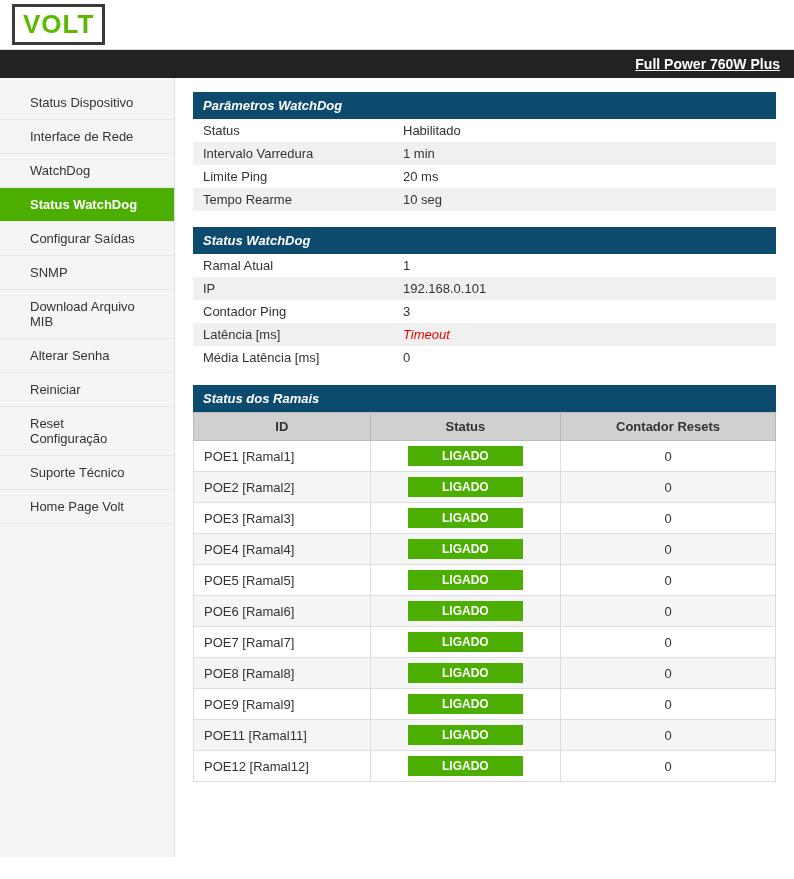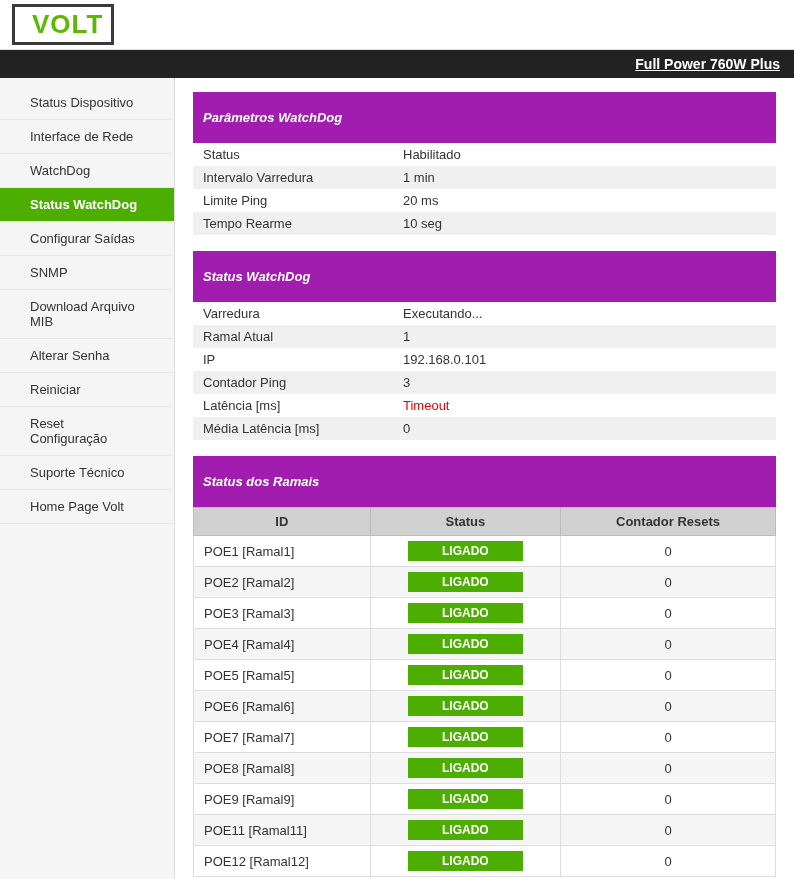--- a/index.html
+++ b/index.html
@@ -15,21 +15,21 @@
       align-items: center;
     }
     .logo-volt {
       font-size: 26px;
       font-weight: 900;
       color: #3a3a3a;
       letter-spacing: 1px;
       border: 3px solid #3a3a3a;
       padding: 2px 8px;
     }
-    .logo-volt span { color: #5cb800; margin-left: 9px; }
+    .logo-volt span { color: #5cb800; }
 
     .title-bar {
       background: #222;
       color: #fff;
       text-align: right;
       padding: 6px 14px;
       font-size: 14px;
       font-weight: bold;
       text-decoration: underline;
     }
@@ -63,43 +63,43 @@
 
     
     .content {
       flex: 1;
       padding: 14px 18px;
       background: #fff;
     }
 
     
     .section-header {
-      background: #a21caf;
+      background: #0c4a6e;
       color: #fff;
       font-style: italic;
       font-weight: bold;
-      padding: 18px 10px;
+      padding: 6px 10px;
       margin-bottom: 0;
       font-size: 13px;
     }
 
     
     .info-table {
       width: 100%;
       border-collapse: collapse;
       margin-bottom: 14px;
     }
     .info-table tr td {
       padding: 4px 10px;
       font-size: 13px;
     }
     .info-table tr:nth-child(even) td { background: #f0f0f0; }
     .info-table tr:nth-child(odd) td { background: #fff; }
     .info-table td:first-child { width: 200px; }
-    .info-table .value-red { color: #e00; }
+    .info-table .value-red { color: #e00; font-style: italic; }
 
     
     .status-table {
       width: 100%;
       border-collapse: collapse;
       margin-bottom: 14px;
     }
     .status-table th {
       background: #d0d0d0;
       padding: 6px 24px;
@@ -187,24 +187,20 @@
       </table>
     </div>
 
     <div class="section-block">
       <div class="section-header">
         <span>Status WatchDog</span>
       </div>
       <table class="info-table">
         <tbody>
           <tr>
-            <td>Varredura</td>
-            <td>Executando...</td>
-          </tr>
-          <tr>
             <td>Ramal Atual</td>
             <td>1</td>
           </tr>
           <tr>
             <td>IP</td>
             <td>192.168.0.101</td>
           </tr>
           <tr>
             <td>Contador Ping</td>
             <td>3</td>

